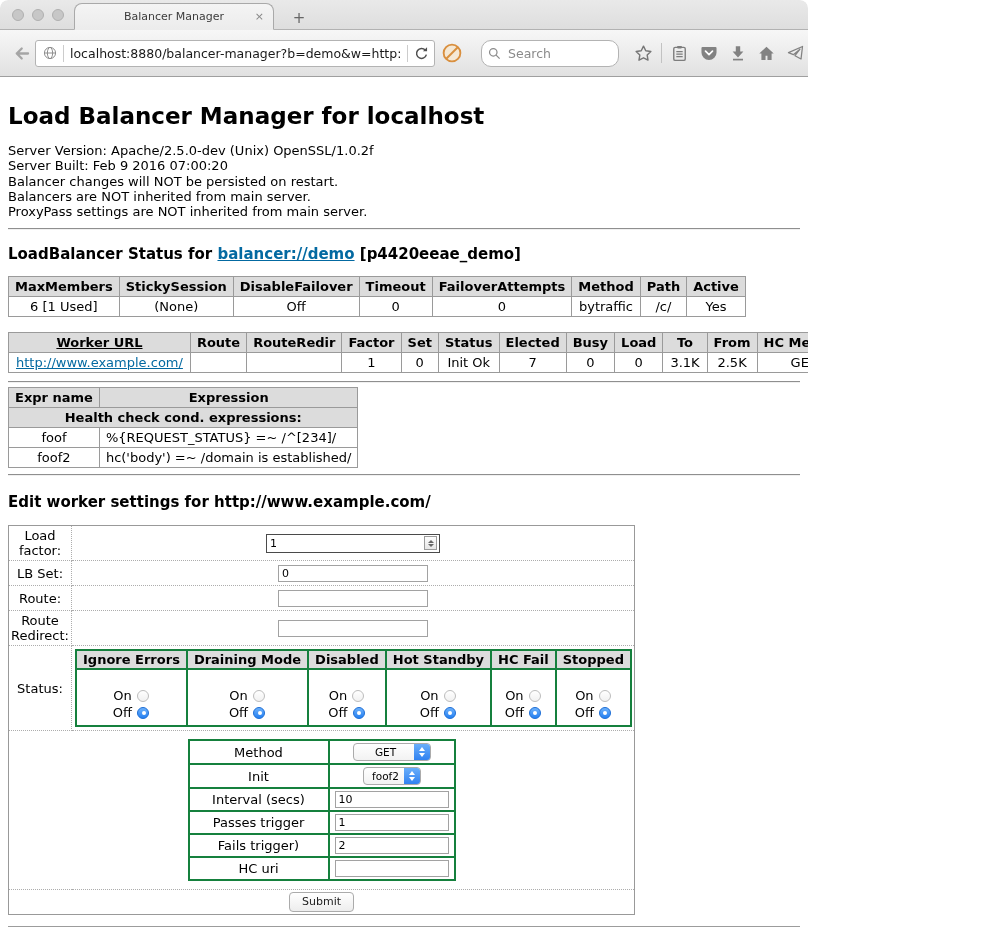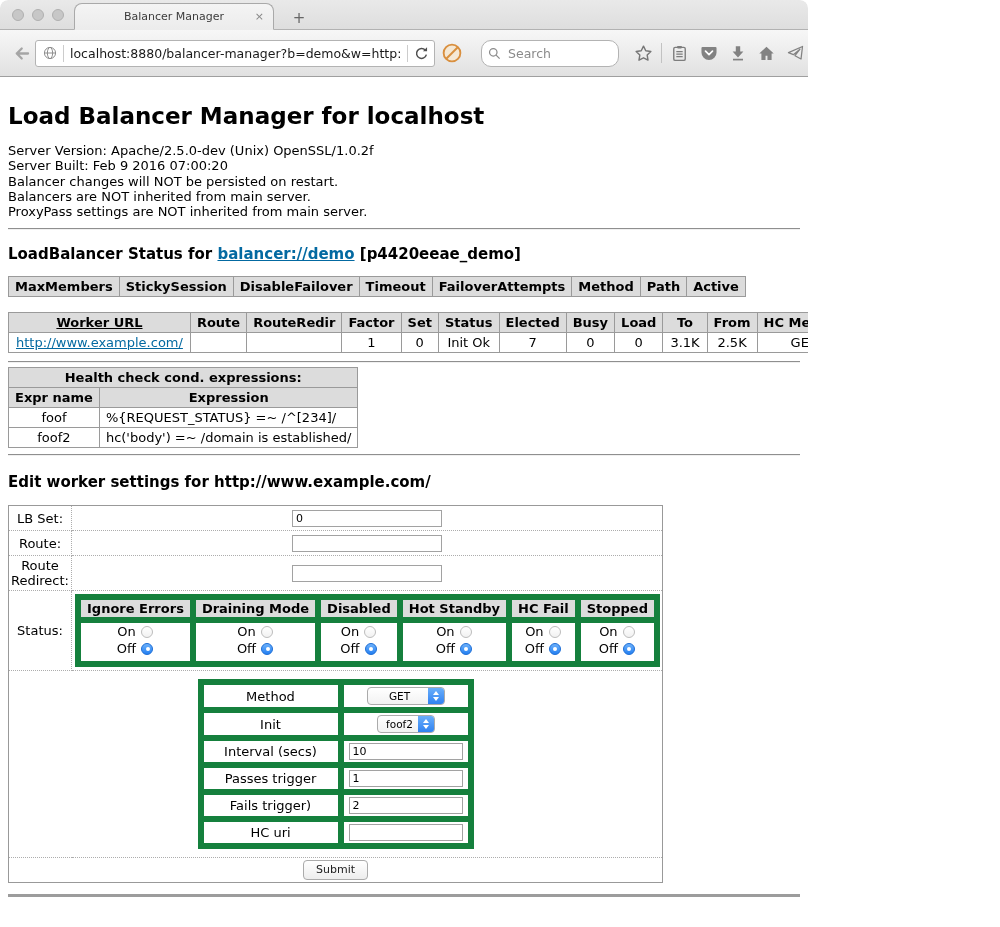--- a/index.html
+++ b/index.html
@@ -57,24 +57,24 @@
   td.fvalue { text-align:center; }
   input.txt { width:150px; height:17px; border:1px solid #a2a2a2; font-size:11px; font-family:inherit; padding:0 3px; background:#fff; }
   .numwrap { display:inline-flex; align-items:center; width:174px; height:19px; border:1.5px solid #4a4a4a; background:#fff; }
   .numwrap input { flex:1; min-width:0; border:0; outline:0; font-size:11px; font-family:inherit; padding:0 3px; }
   .spinner { width:13px; height:14px; border:1px solid #9a9a9a; background:linear-gradient(#fdfdfd,#e6e6e6); display:flex; flex-direction:column; align-items:center; justify-content:center; gap:1px; margin-right:2px; }
   .spinner i { width:0; height:0; border-left:3px solid transparent; border-right:3px solid transparent; }
   .spinner i.up { border-bottom:3px solid #666; }
   .spinner i.dn { border-top:3px solid #666; }
 
   table.inner { border-collapse:collapse; font-size:13px; }
-  table.inner th, table.inner td { border:6px solid #15803d; padding:1px 6px; text-align:center;margin-top:25px; }
+  table.inner th, table.inner td { border:2px solid #15803d; padding:1px 6px; text-align:center;margin-top:25px; }
   table.inner th { background:#dcdcdc; white-space:nowrap; }
   table.status { margin:1px 0 1px 1px; }
-  table.status td { padding:0 8px 4px 8px; }
+  table.status td { padding:17px 8px 4px 8px; }
   .radio-line { display:grid; grid-template-columns:auto 13px; gap:5px; align-items:center; justify-content:center; line-height:17px; }
   .radio-line span.lbl { text-align:right; }
   .radio { width:12px; height:12px; border-radius:50%; background:linear-gradient(#fff,#f1f1f1); border:1px solid #bdbdbd; position:relative; display:inline-block; }
   .radio.checked { background:linear-gradient(#6db1fb,#2480f2); border:1px solid #1f6fd6; }
   .radio.checked::after { content:""; position:absolute; left:3.5px; top:3.5px; width:4px; height:4px; border-radius:50%; background:#fff; }
 
   table.hcparam { margin:6px auto; }
   table.hcparam td.pl { width:140px; }
   table.hcparam td.pv { width:126px; text-align:left; padding:2px 5px; }
   table.hcparam input.txt { width:114px; }
@@ -251,20 +251,30 @@
       <tbody>
           <tr>
         <th>MaxMembers</th>
         <th>StickySession</th>
         <th>DisableFailover</th>
         <th>Timeout</th>
         <th>FailoverAttempts</th>
         <th>Method</th>
         <th>Path</th>
         <th>Active</th>
+      </tr>
+      <tr>
+        <td>6 [1 Used]</td>
+        <td>(None)</td>
+        <td>Off</td>
+        <td>0</td>
+        <td>0</td>
+        <td>bytraffic</td>
+        <td>/c/</td>
+        <td>Yes</td>
       </tr>
     </tbody>
       </table>
 
     <table class="data worker">
       <tbody>
           <tr>
         <th style="width:165px;text-decoration:underline;">Worker URL</th>
         <th>Route</th>
         <th>RouteRedir</th>
@@ -299,43 +309,55 @@
 
       </tr>
     </tbody>
       </table>
 
     <hr class="rule" style="margin-top:8px;">
 
     <table class="data hcexpr">
       <tbody>
           <tr>
-        <th colspan="2">Health check cond. expressions:</th>
-      </tr>
-      <tr>
         <th style="width:90px;">Expr name</th>
         <th style="width:215px;">Expression</th>
       </tr>
       <tr>
+        <th colspan="2">Health check cond. expressions:</th>
+      </tr>
+      <tr>
         <td>foof</td>
         <td class="expr">%{REQUEST_STATUS} =~ /^[234]/</td>
       </tr>
       <tr>
         <td>foof2</td>
         <td class="expr">hc('body') =~ /domain is established/</td>
       </tr>
     </tbody>
       </table>
 
     <hr class="rule" style="margin-top:6px;">
 
     <h3 class="sect" style="margin-top:17px;">Edit worker settings for http://www.example.com/</h3>
 
     <table class="form">
       <tbody>
+          <tr>
+        <td class="flabel">Load factor:</td>
+        <td class="fvalue">
+          <span class="numwrap">
+            <input type="text" value="1" style="">
+            <span class="spinner">
+                  <i class="up"></i>
+                  <i class="dn"></i>
+                </span>
+          </span>
+        </td>
+      </tr>
       <tr>
         <td class="flabel">LB Set:</td>
         <td class="fvalue"><input class="txt" type="text" value="0" style=""></td>
       </tr>
       <tr>
         <td class="flabel">Route:</td>
         <td class="fvalue"><input class="txt" type="text" value="" style=""></td>
       </tr>
       <tr>
         <td class="flabel">Route Redirect:</td>

